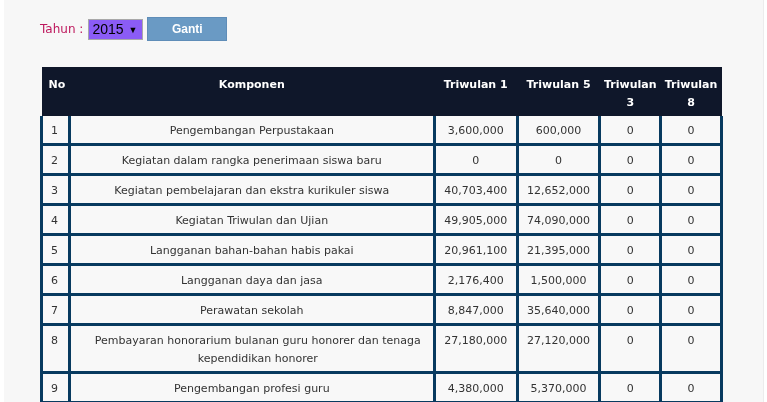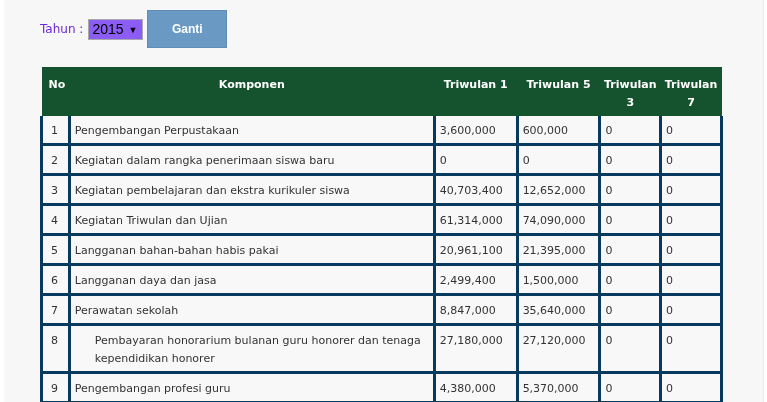--- a/index.html
+++ b/index.html
@@ -26,21 +26,21 @@
   .filter-bar {
     position: absolute;
     left: 40px;
     top: 11px;
     height: 36px;
     display: flex;
     align-items: center;
   }
   .filter-label {
     font-size: 12px;
-    color: #6d28d9;
+    color: #be185d;
     margin-right: 5px;
   }
   .year-select {
     position: relative;
     width: 55px;
     height: 21px;
     border: 1px solid #a9a9a9;
     background: #8b5cf6;
     box-sizing: border-box;
     display: flex;
@@ -54,21 +54,21 @@
   }
   .year-select .caret {
     position: absolute;
     right: 5px;
     top: 5px;
     font-size: 9px;
     color: #000;
   }
   .ganti-button {
     width: 80px;
-    height: 38px;
+    height: 24px;
     background: #6a9ac4;
     border: 1px solid #5f8db8;
     box-sizing: border-box;
     color: #fff;
     font-family: "Liberation Sans", sans-serif;
     font-weight: bold;
     font-size: 12px;
     display: flex;
     align-items: center;
     justify-content: center;
@@ -77,38 +77,39 @@
   table.data-table {
     position: absolute;
     left: 40px;
     top: 67px;
     width: 683px;
     border-collapse: collapse;
     font-size: 11px;
     color: #333;
   }
   .data-table th {
-    background: #14532d;
+    background: #0f172a;
     color: #fff;
     font-weight: bold;
     font-size: 11px;
     vertical-align: top;
     padding: 9px 4px 0 4px;
     height: 40px;
     line-height: 18px;
     text-align: center;
     border: none;
   }
   .data-table th.col-no {
     text-align: left;
     padding-left: 7px;
   }
   .data-table td {
     border: 3px solid #083a5f;
     background: #f8f8f8;
+    text-align: center;
     vertical-align: top;
     padding: 6px 4px 3px 4px;
     height: 18px;
     line-height: 18px;
   }
   .data-table td.col-no {
     text-align: left;
     padding-left: 8px;
   }
   .data-table tr:first-child td { border-top: none; }
@@ -137,21 +138,21 @@
     <col style="width:60px">
     <col style="width:61px">
   </colgroup>
   <thead>
     <tr>
       <th class="col-no">No</th>
       <th>Komponen</th>
       <th>Triwulan 1</th>
       <th>Triwulan 5</th>
       <th>Triwulan 3</th>
-      <th>Triwulan 7</th>
+      <th>Triwulan 8</th>
     </tr>
   </thead>
   <tbody>
     <tr>
       <td class="col-no">1</td>
       <td>Pengembangan Perpustakaan</td>
       <td>3,600,000</td>
       <td>600,000</td>
       <td>0</td>
       <td>0</td>
@@ -168,37 +169,37 @@
       <td class="col-no">3</td>
       <td>Kegiatan pembelajaran dan ekstra kurikuler siswa</td>
       <td>40,703,400</td>
       <td>12,652,000</td>
       <td>0</td>
       <td>0</td>
     </tr>
     <tr>
       <td class="col-no">4</td>
       <td>Kegiatan Triwulan dan Ujian</td>
-      <td>61,314,000</td>
+      <td>49,905,000</td>
       <td>74,090,000</td>
       <td>0</td>
       <td>0</td>
     </tr>
     <tr>
       <td class="col-no">5</td>
       <td>Langganan bahan-bahan habis pakai</td>
       <td>20,961,100</td>
       <td>21,395,000</td>
       <td>0</td>
       <td>0</td>
     </tr>
     <tr>
       <td class="col-no">6</td>
       <td>Langganan daya dan jasa</td>
-      <td>2,499,400</td>
+      <td>2,176,400</td>
       <td>1,500,000</td>
       <td>0</td>
       <td>0</td>
     </tr>
     <tr>
       <td class="col-no">7</td>
       <td>Perawatan sekolah</td>
       <td>8,847,000</td>
       <td>35,640,000</td>
       <td>0</td>

